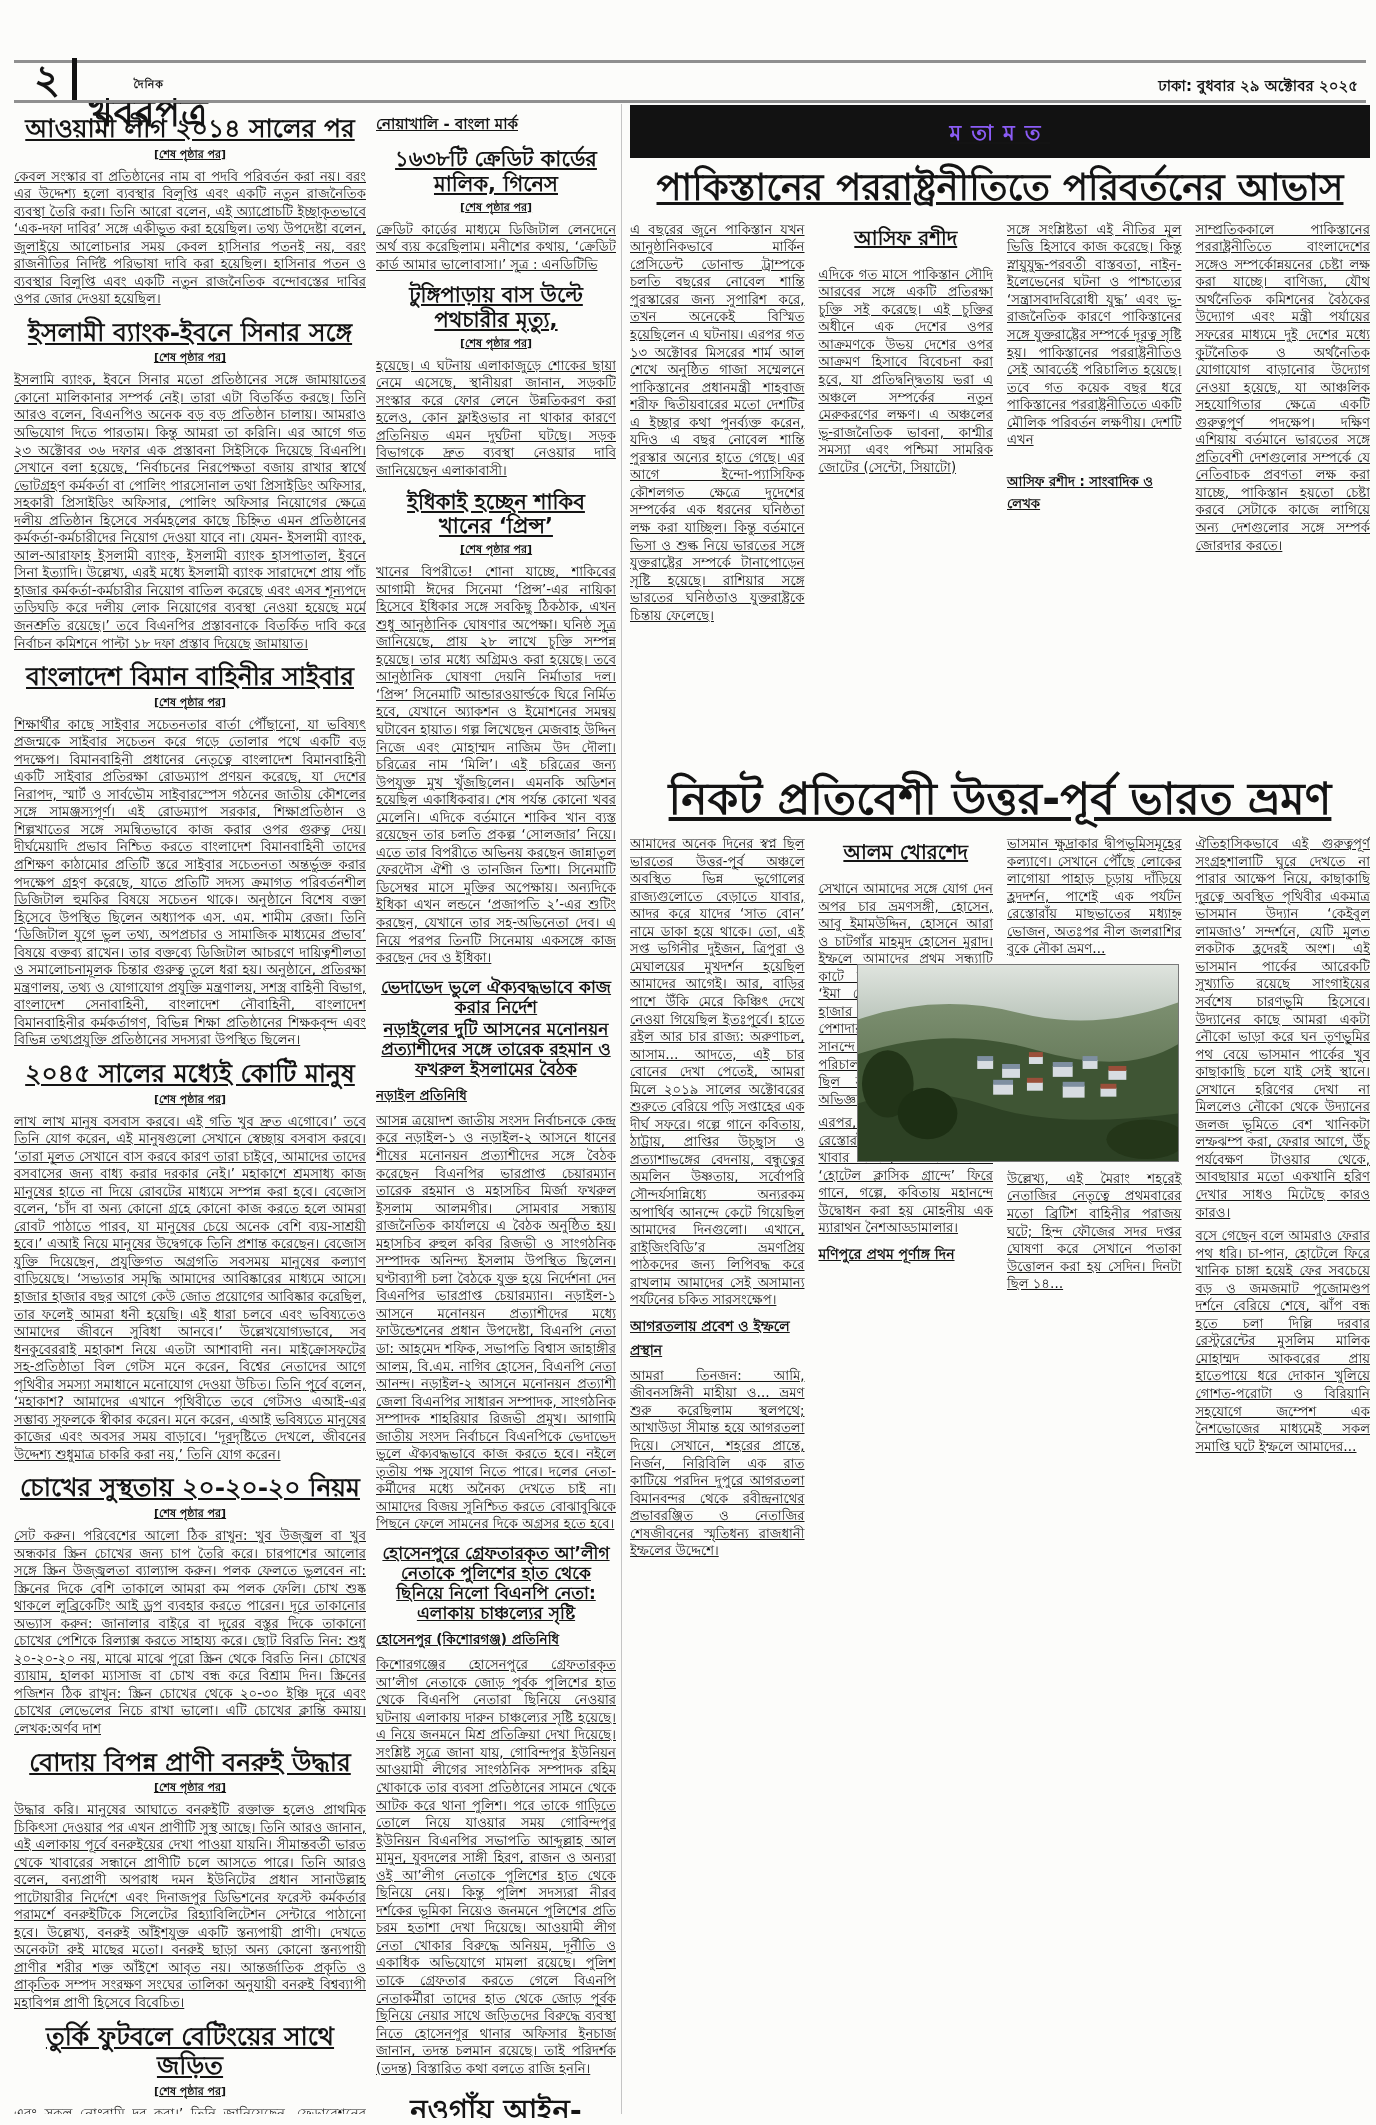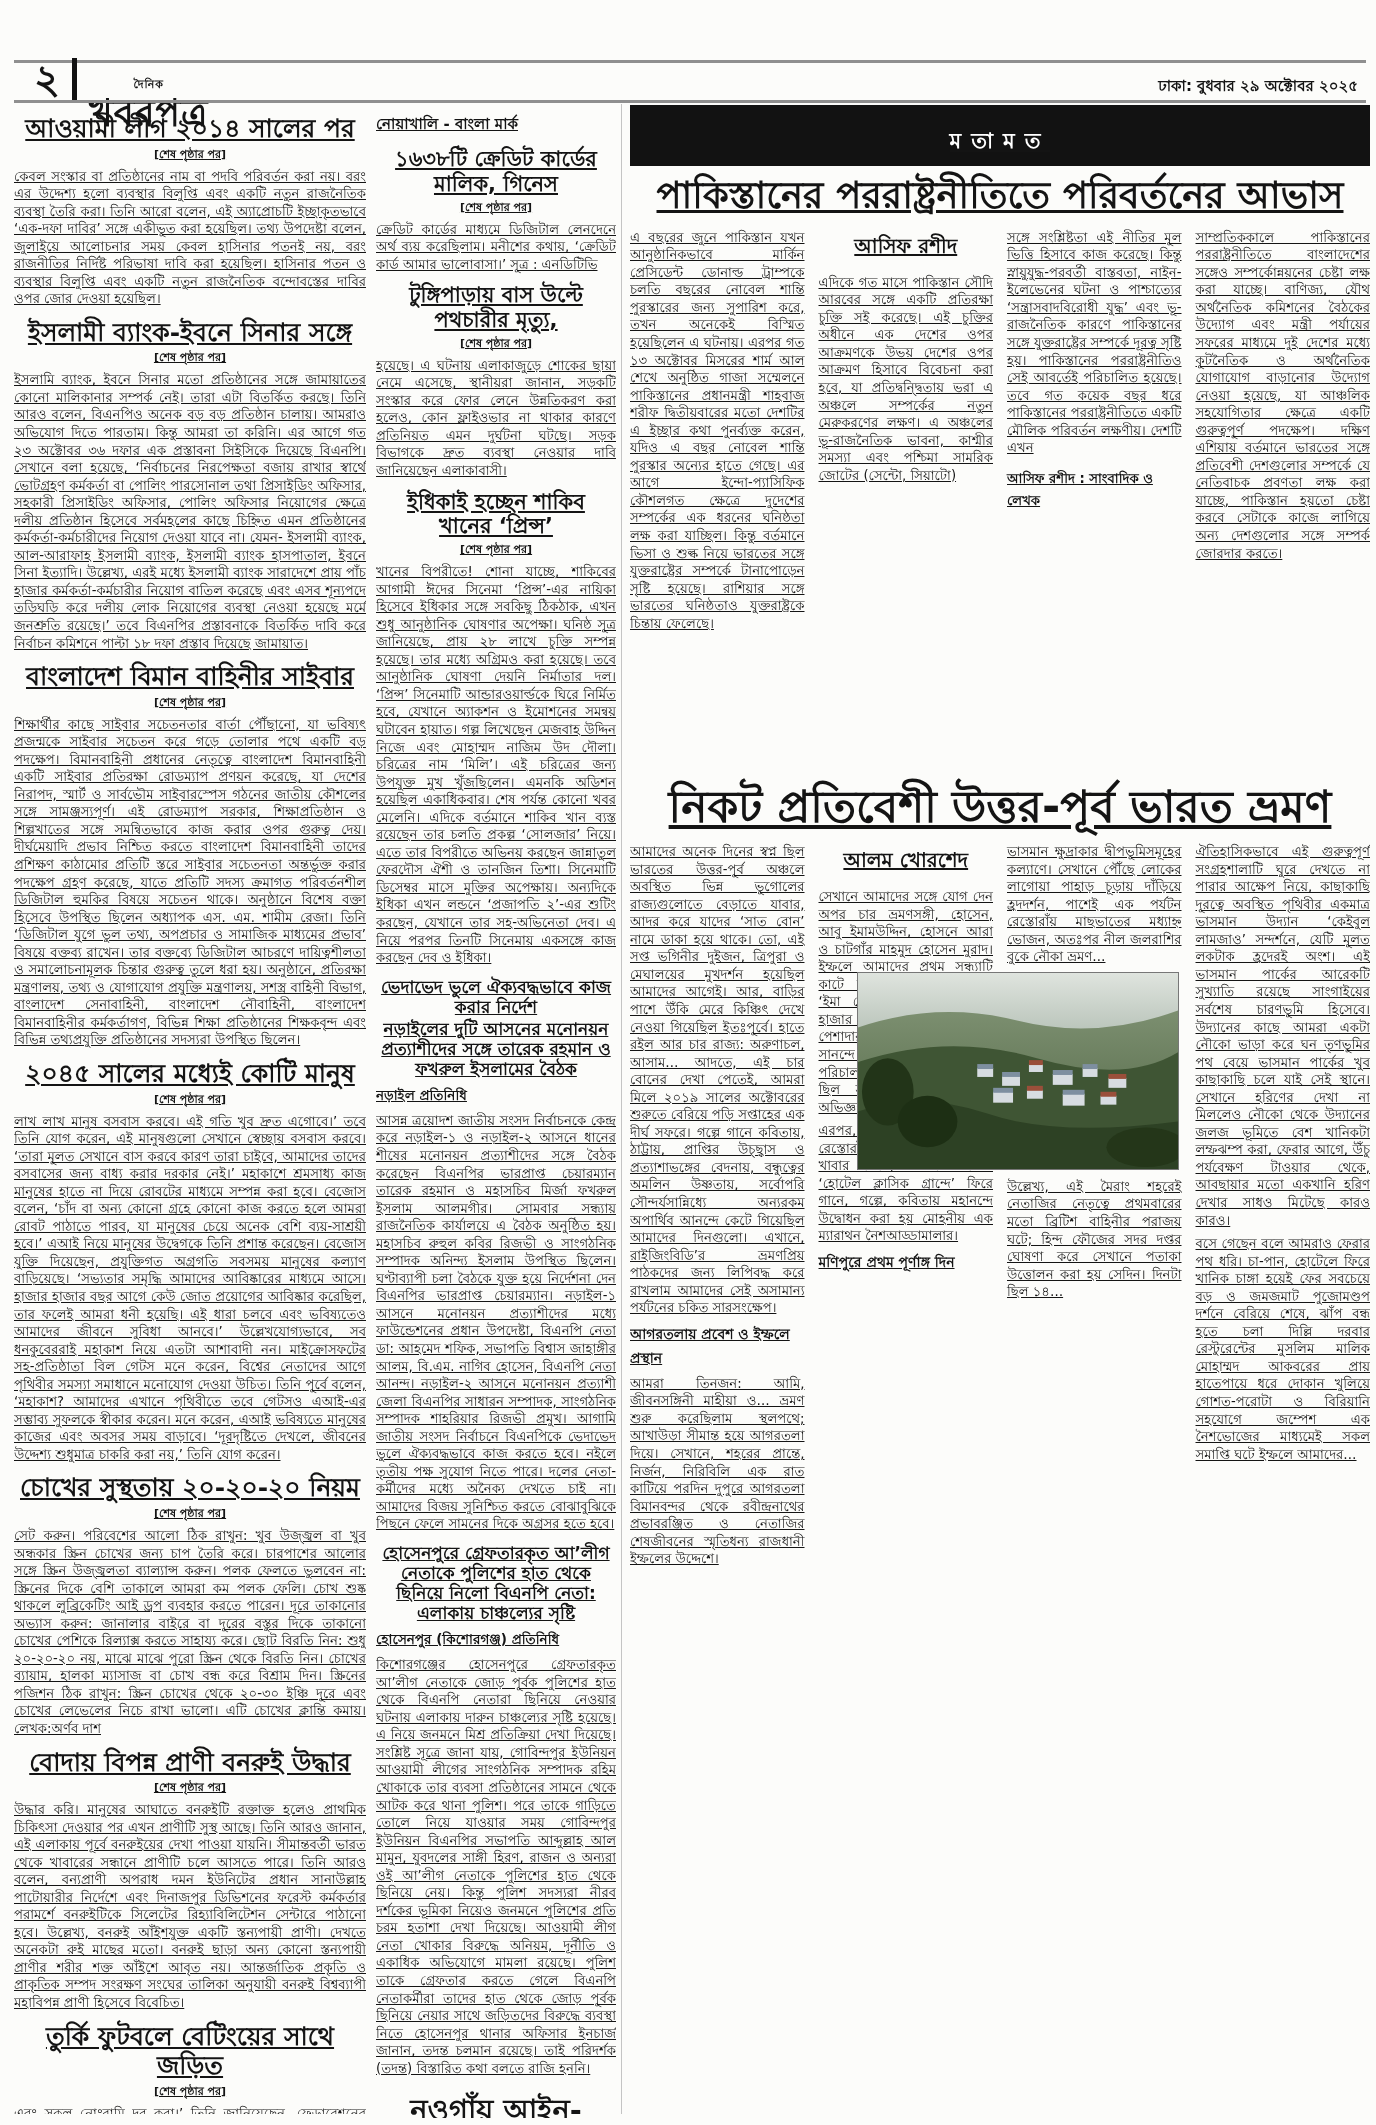--- a/index.html
+++ b/index.html
@@ -29,30 +29,30 @@
   .head { font-weight:700; text-align:center; line-height:1.18; margin:10px 4px 2px; }
   .head-26 { font-size:25px; }
   .head-22 { font-size:21px; }
   .head-18 { font-size:17px; }
   .head-30 { font-size:29px; margin-top:16px; }
   .cont { font-size:11px; font-weight:700; text-align:center; margin:0 0 3px; }
   .body-txt { font-size:13.2px; line-height:1.33; text-align:justify; margin-bottom:6px; }
   .kicker { font-size:15px; font-weight:700; margin:4px 0 0; }
   .byline { font-size:13.5px; font-weight:700; text-decoration:underline; margin:6px 0 4px; }
 
-  .banner { background:#121212; color:#ffffff; text-align:center; font-size:21px; font-weight:700;
-            letter-spacing:10px; padding:20px 0 6px; }
+  .banner { background:#121212; color:#8b5cf6; text-align:center; font-size:21px; font-weight:700;
+            letter-spacing:10px; padding:12px 0 6px; }
   .op-head1 { font-size:37px; font-weight:900; text-align:center; line-height:1.1; margin:10px 0 12px; }
   .op-head2 { font-size:44px; font-weight:900; text-align:center; line-height:1.1; margin:14px 0 12px; }
   .op-cols { display:flex; gap:14px; overflow:hidden; }
   .op-cols .oc { flex:1 1 0; min-width:0; }
   .a1-cols { height:540px; }
   .a2-cols { height:1270px; position:relative; }
   .op-byline { font-size:20px; font-weight:700; text-align:center; margin:2px 0 10px; }
-  .signoff { font-size:13.2px; font-weight:700; margin-top:12px; }
+  .signoff { font-size:13.2px; font-weight:700; margin-top:23px; }
   .subhead { font-size:14px; font-weight:700; margin:6px 0 4px; }
   .photo-gap { height:60px; }
   .photo { position:relative; z-index:2; width:322px; height:198px; margin:6px 0 8px -150px;
            border:1px solid #777; background:#b9c2ba; }
   .photo svg { display:block; width:100%; height:100%; }
 </style>
 </head>
 <body>
 
 <div class="page">

